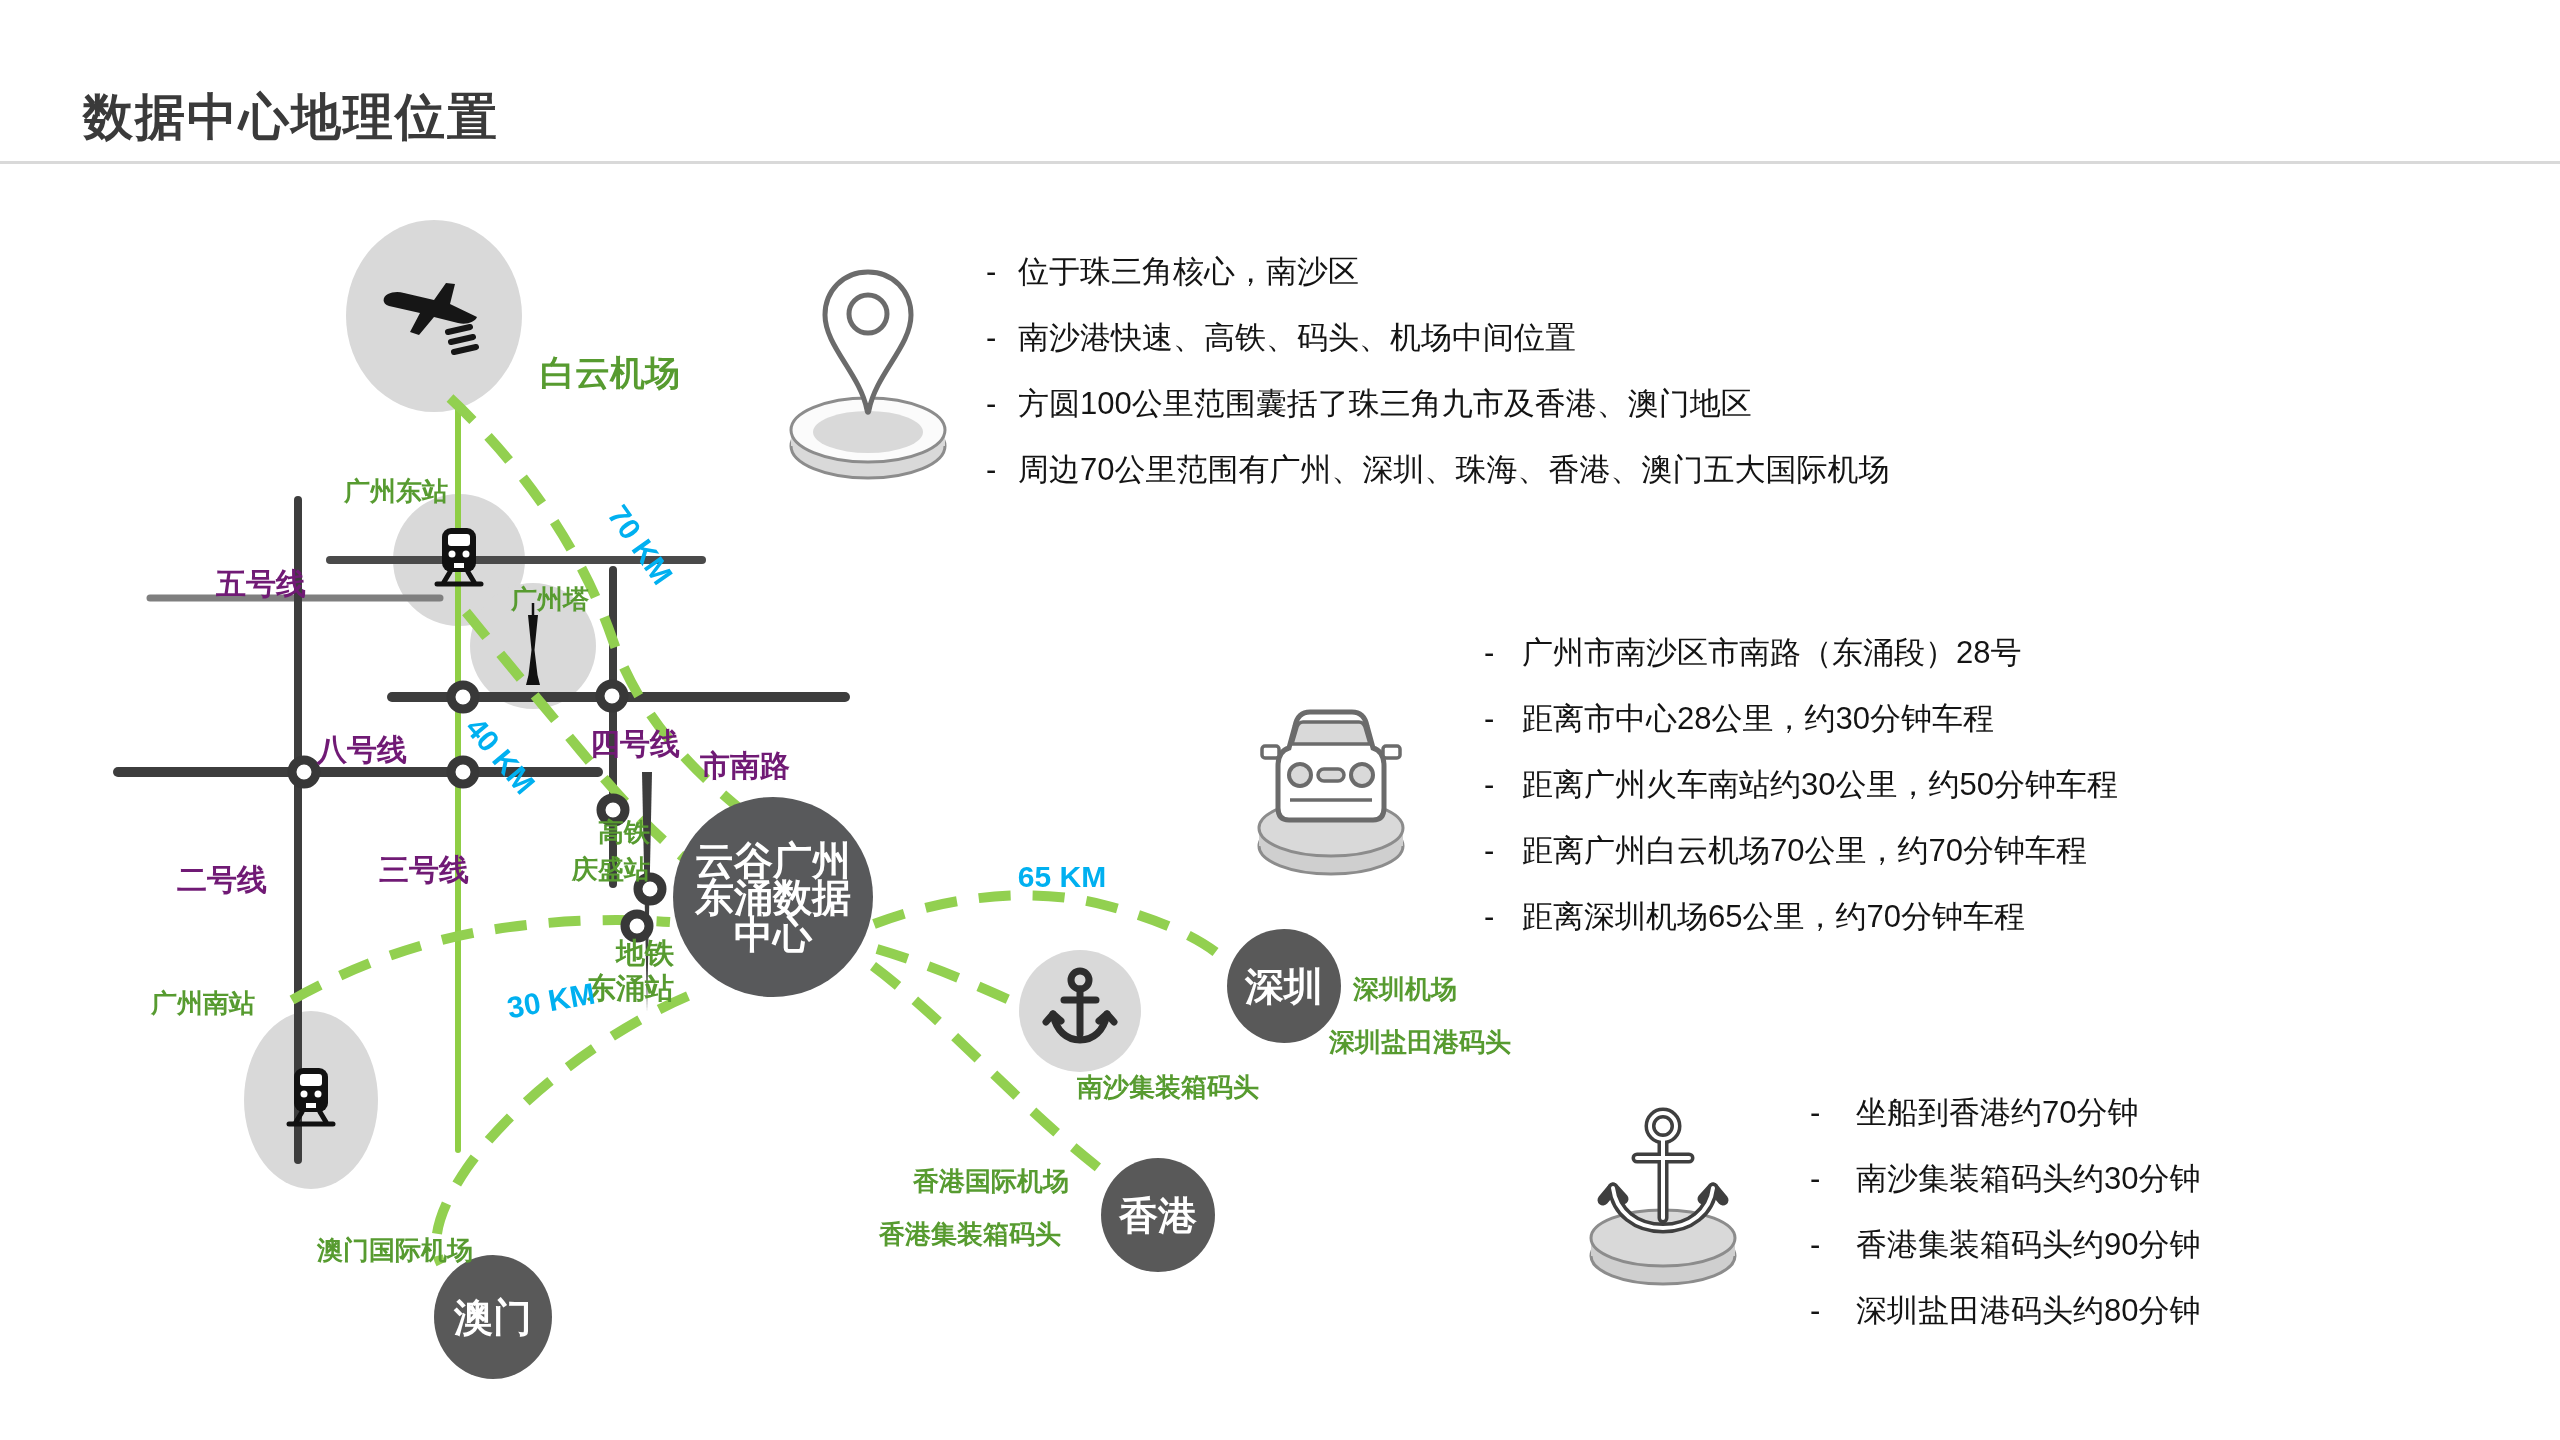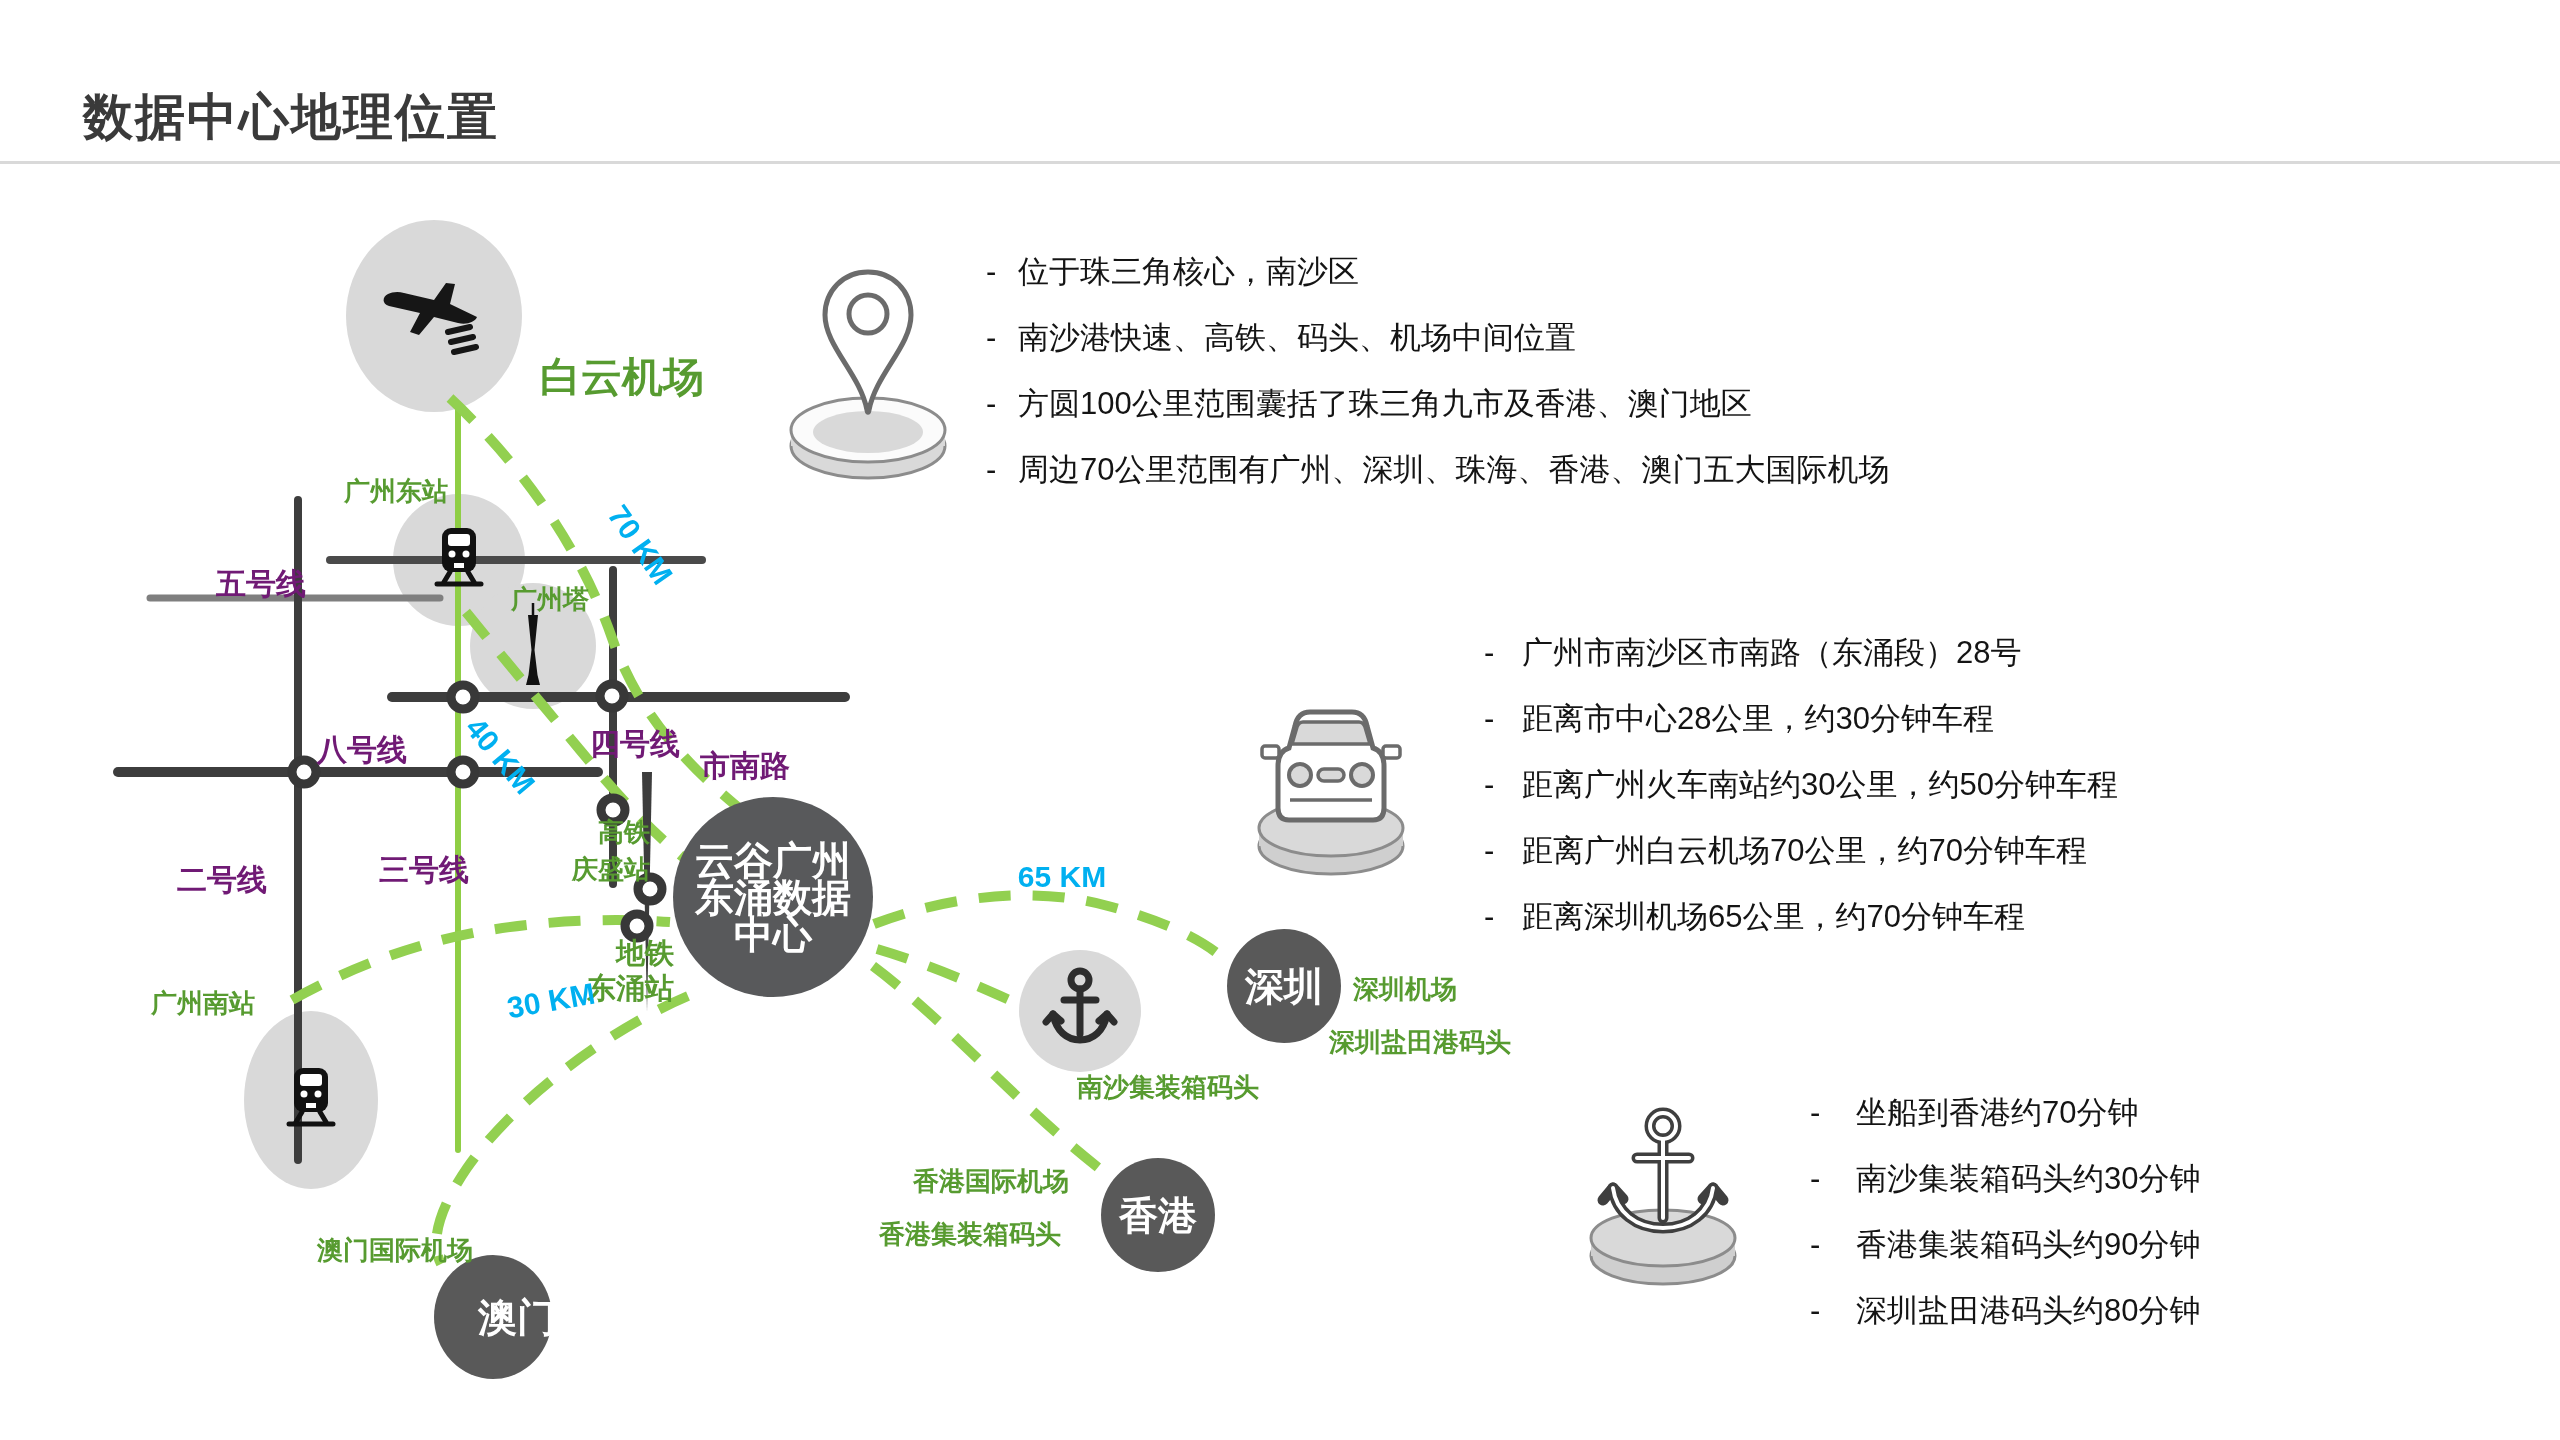--- a/index.html
+++ b/index.html
@@ -5,21 +5,21 @@
   html,body{margin:0;padding:0;background:#fff;}
   body{width:2560px;height:1440px;overflow:hidden;
        font-family:"Liberation Sans","DejaVu Sans",sans-serif;}
   .slide{position:relative;width:2560px;height:1235px;background:#fff;}
   .title{position:absolute;left:83px;top:84px;font-size:50px;font-weight:bold;
          color:#3a3a3a;letter-spacing:2px;white-space:nowrap;}
   .rule{position:absolute;left:0;top:161px;width:2560px;height:3px;background:#d9d9d9;}
   .map-svg{position:absolute;left:0;top:0;width:2560px;height:1440px;}
   .lbl{position:absolute;white-space:nowrap;font-weight:bold;}
   .glabel{color:#579b30;font-size:26px;}
-  .glabel.big{font-size:41px;}
+  .glabel.big{font-size:35px;}
   .mlabel{color:#701a75;font-size:30px;}
   .dist{color:#00b0f0;font-size:30px;transform-origin:center;}
   .circle-text{position:absolute;color:#fff;font-weight:bold;font-size:39px;
                text-align:center;transform:translate(-50%,-50%);line-height:37px;}
   .multiline{line-height:37px;}
   .alignr{text-align:right;}
   .bullets{position:absolute;}
   .brow{display:flex;align-items:center;height:66px;font-size:31px;color:#141414;white-space:nowrap;}
   .dash{display:inline-block;flex:0 0 auto;font-size:31px;color:#141414;}
   .s1 .dash{width:32px;}
@@ -204,21 +204,21 @@
   <div class="lbl dist" style="left:551px;top:1001px;transform:translate(-50%,-50%) rotate(-10deg);">30 KM</div>
   <div class="lbl dist" style="left:1062px;top:877px;transform:translate(-50%,-50%);">65 KM</div>
 
   <div class="circle-text" style="left:773px;top:897px;">
     <div>云谷广州</div>
     <div>东涌数据</div>
     <div>中心</div>
   </div>
   <div class="circle-text" style="left:1284px;top:986px;">深圳</div>
   <div class="circle-text" style="left:1158px;top:1215px;">香港</div>
-  <div class="circle-text" style="left:493px;top:1317px;margin-left:24px;">澳门</div>
+  <div class="circle-text" style="left:493px;top:1317px;">澳门</div>
 
   <div class="bullets s1" style="left:986px;top:239px;">
     <div class="brow">
       <span class="dash">-</span>
       <span>位于珠三角核心，南沙区</span>
     </div>
     <div class="brow">
       <span class="dash">-</span>
       <span>南沙港快速、高铁、码头、机场中间位置</span>
     </div>

